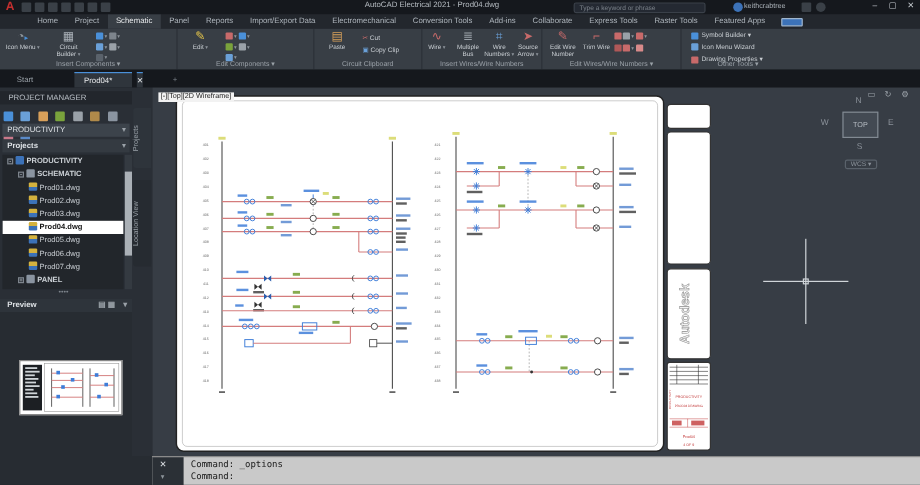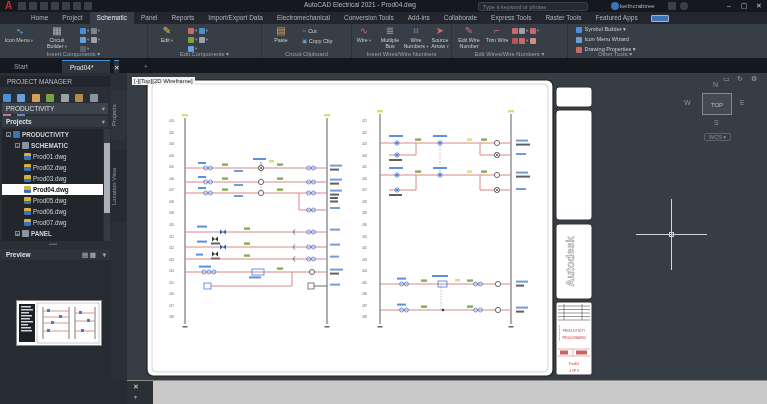--- a/index.html
+++ b/index.html
@@ -549,13 +549,15 @@
   </div>
   <div id="crossc"></div>
 </div>
 
 <div id="blcorner"></div>
 <div id="cmdbar">
   <div id="cmdside">
     <div style="position:absolute;left:6px;top:2px;font-size:7px">✕</div>
     <div style="position:absolute;left:7px;top:12px;font-size:6px;color:#8d949b">▾</div>
   </div>
+  <div id="cmdtext">Command: _options
+Command:</div>
 </div>
 
 </body></html>

